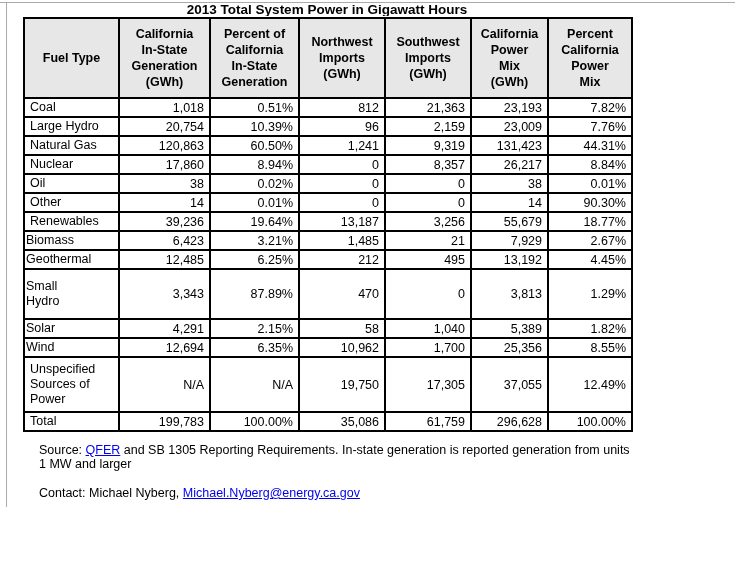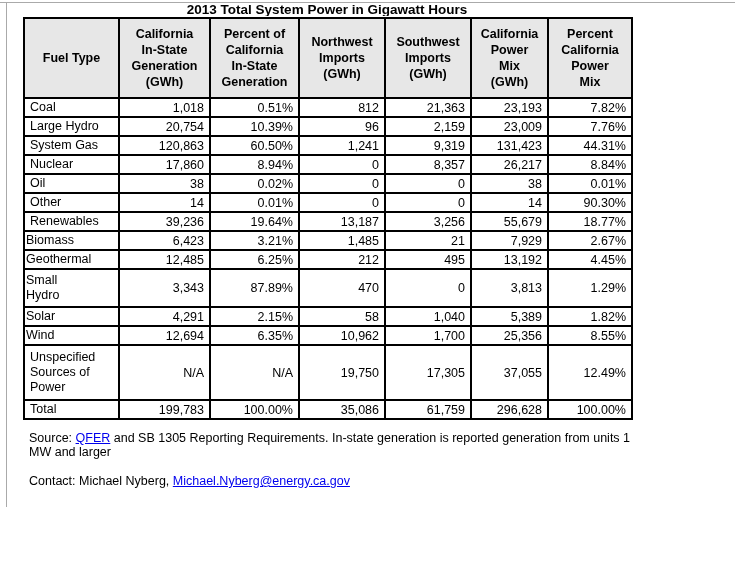--- a/index.html
+++ b/index.html
@@ -37,41 +37,41 @@
     text-align: center; font-weight: bold; font-size: 13.5px;
     white-space: nowrap;
   }
   table {
     border-collapse: collapse; table-layout: fixed;
     width: 608px; margin-top: 1px;
   }
   th, td { border: 2px solid var(--border); overflow: hidden; }
   thead tr { height: 80px; }
   tbody tr { height: 17px; }
-  tbody tr.rh2 { height: 38px; }
+  tbody tr.rh2 { height: 50px; }
   tbody tr.rh3 { height: 55px; }
   th {
     background: var(--header-bg);
     font-weight: bold; font-size: 12.5px;
     text-align: center; vertical-align: middle;
     white-space: pre-line; line-height: 1.28;
     padding: 2px 1px;
   }
   td {
     font-size: 12.5px; vertical-align: middle;
     background: #ffffff;
   }
   td.fuel {
     text-align: left; padding-left: 5px;
     white-space: pre-line; line-height: 1.2;
   }
   td.fuel.indent { padding-left: 1px; }
   td.num { text-align: right; padding-right: 5px; }
   .footer { margin-top: 11px; font-size: 12.5px; }
-  .footer p { margin: 0 0 15px 6px; }
+  .footer p { margin: 0 0 15px 16px; }
   .footer p:last-child { margin-bottom: 0; }
   .footer a {
     color: var(--link); text-decoration: underline; cursor: pointer;
   }
 </style>
 </head>
 <body>
 
 <div class="frame-top"></div>
 <div class="frame-left"></div>
@@ -132,21 +132,21 @@
         <tr>
           <td class="fuel">Large Hydro</td>
           <td class="num">20,754</td>
           <td class="num">10.39%</td>
           <td class="num">96</td>
           <td class="num">2,159</td>
           <td class="num">23,009</td>
           <td class="num">7.76%</td>
         </tr>
         <tr>
-          <td class="fuel">System Gas</td>
+          <td class="fuel">Natural Gas</td>
           <td class="num">120,863</td>
           <td class="num">60.50%</td>
           <td class="num">1,241</td>
           <td class="num">9,319</td>
           <td class="num">131,423</td>
           <td class="num">44.31%</td>
         </tr>
         <tr>
           <td class="fuel">Nuclear</td>
           <td class="num">17,860</td>

